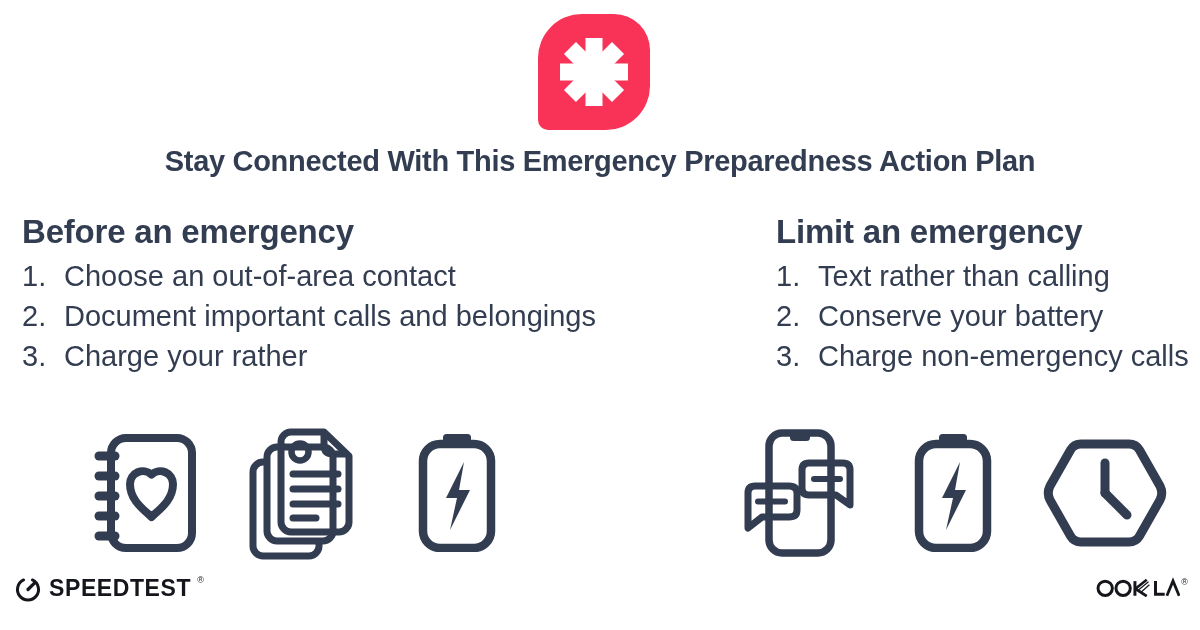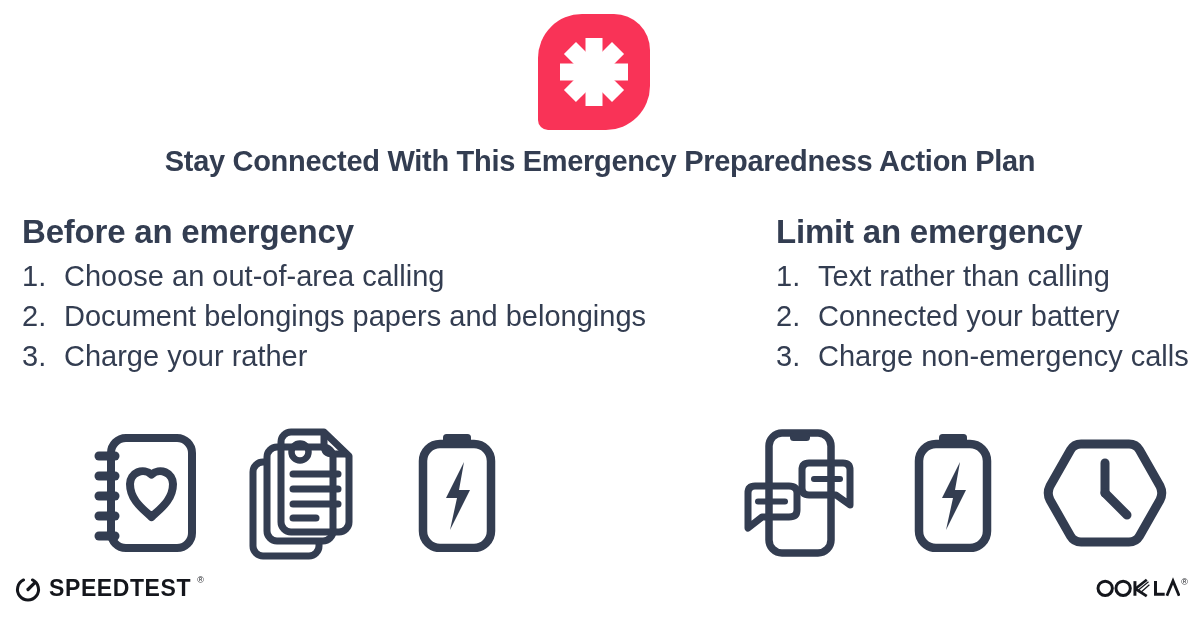--- a/index.html
+++ b/index.html
@@ -65,43 +65,43 @@
     </svg>
   </div>
 
   <h1 class="title">Stay Connected With This Emergency Preparedness Action Plan</h1>
 
   <section class="col col-left">
     <h2 class="col-heading">Before an emergency</h2>
     <div class="list">
       <div class="li">
         <span class="num">1.</span>
-        <span class="txt">Choose an out-of-area calling</span>
+        <span class="txt">Choose an out-of-area contact</span>
       </div>
       <div class="li">
         <span class="num">2.</span>
-        <span class="txt">Document belongings papers and belongings</span>
+        <span class="txt">Document important calls and belongings</span>
       </div>
       <div class="li">
         <span class="num">3.</span>
         <span class="txt">Charge your rather</span>
       </div>
     </div>
   </section>
 
   <section class="col col-right">
     <h2 class="col-heading">Limit an emergency</h2>
     <div class="list">
       <div class="li">
         <span class="num">1.</span>
         <span class="txt">Text rather than calling</span>
       </div>
       <div class="li">
         <span class="num">2.</span>
-        <span class="txt">Connected your battery</span>
+        <span class="txt">Conserve your battery</span>
       </div>
       <div class="li">
         <span class="num">3.</span>
         <span class="txt">Charge non-emergency calls</span>
       </div>
     </div>
   </section>
 
   <div class="icons icons-left">
     <svg class="icon-book" width="104" height="124" viewBox="0 0 104 124" aria-label="contact-notebook-heart-icon">

